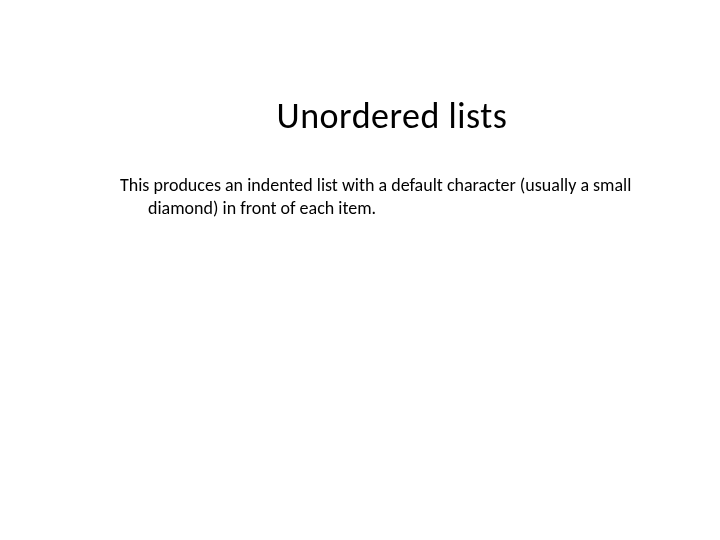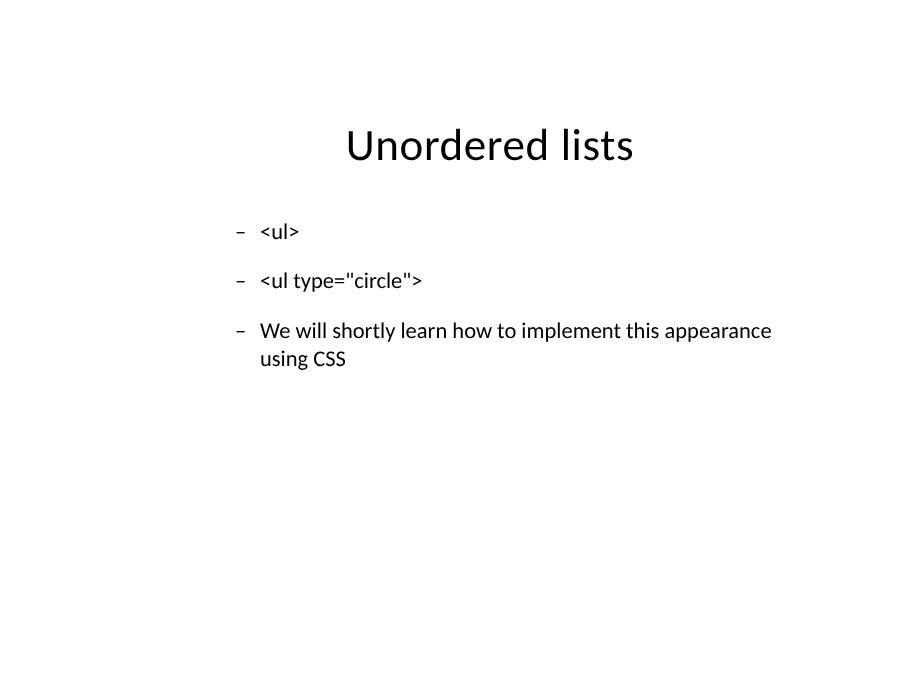--- a/index.html
+++ b/index.html
@@ -61,25 +61,21 @@
   </style>
 </head>
 <body>
 
 <div class="slide">
   <h1 class="title">Unordered lists</h1>
 
   <div class="body-text">
 
 
+    <div class="para indent-first">This produces an indented list with a default character (usually a small diamond) in front of each item.</div>
 
     <div class="para">
-      <ul class="sublist">
-        <li>&lt;ul&gt;</li>
-        <li>&lt;ul type="circle"&gt;</li>
-        <li>We will shortly learn how to implement this appearance using CSS</li>
-      </ul>
     </div>
 
   </div>
 
   <div class="page-number">10</div>
 </div>
 
 </body></html>

